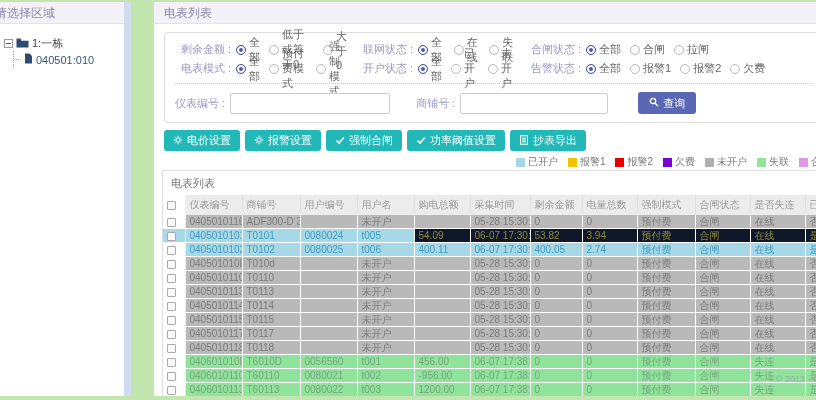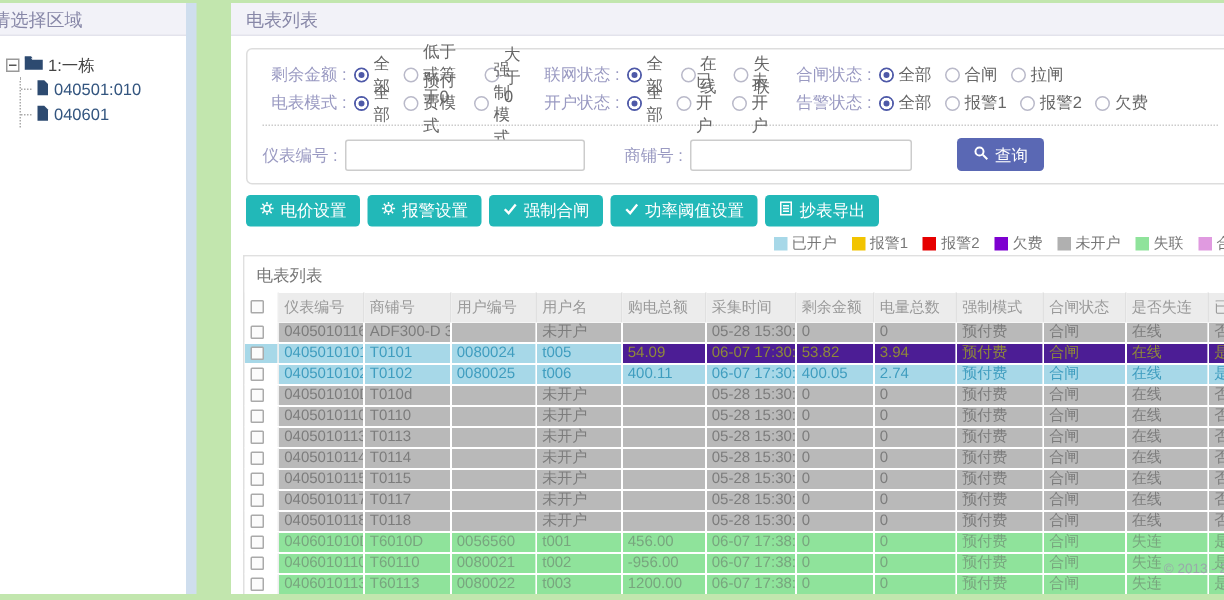--- a/index.html
+++ b/index.html
@@ -51,21 +51,21 @@
   .lg-sw { width:9px; height:9px; display:inline-block; }
 
   
   .table-wrap { margin:2px 0 0 8px; border:1px solid #e0e0e0; width:690px; overflow:hidden; }
   .table-caption { font-size:11px; color:#777; padding:5px 8px 4px 8px; background:#fff; }
   table { border-collapse:collapse; table-layout:fixed; width:688px; }
   th { background:#ececec; color:#999; font-weight:normal; font-size:10px; text-align:left; padding:3px 4px; border-right:1px solid #e0e0e0; white-space:nowrap; overflow:hidden; }
   td { font-size:10px; height:13px; line-height:13px; padding:0 4px; white-space:nowrap; overflow:hidden; border-right:1px solid rgba(255,255,255,.45); border-bottom:1px solid #fff; }
   tr.r-gray td { background:#b9b9b9; color:#7c7c7c; }
   tr.r-blue td { background:#a7d8e8; color:#3f9dbf; }
-  tr.r-alarm1 td { background:#4c1d95; color:#8f8a3a; }
+  tr.r-alarm1 td { background:#0f172a; color:#8f8a3a; }
   tr.r-alarm1 td:nth-child(-n+5) { background:#a7d8e8; color:#3f9dbf; }
   tr.r-lost td { background:#8fe39b; color:#78a57e; }
   tr td.cb, th.cb { background:#fff; border-right:1px solid #eee; }
   .checkbox { width:9px; height:9px; border:1px solid #aaa; background:#fbfbfb; display:inline-block; border-radius:1px; vertical-align:middle; }
 
   .footer { position:absolute; right:5px; bottom:12px; font-size:9px; color:#9aa; }
 </style>
 </head>
 <body>
 
@@ -85,28 +85,20 @@
         <span>1:一栋</span>
       </div>
       <div class="tree-kids">
         <div class="tree-kid">
           <span class="ticon">
             <svg width="9" height="11" viewBox="0 0 9 11">
                 <path d="M1 0.5h4.5l2.5 2.5v7.5h-7z" fill="#2d4a70"></path>
               </svg>
           </span>
           <span>040501:010</span>
-        </div>
-        <div class="tree-kid">
-          <span class="ticon">
-            <svg width="9" height="11" viewBox="0 0 9 11">
-                <path d="M1 0.5h4.5l2.5 2.5v7.5h-7z" fill="#2d4a70"></path>
-              </svg>
-          </span>
-          <span>040601</span>
         </div>
       </div>
     </div>
   </aside>
 
   <div class="splitter"></div>
 
   <main class="main-panel">
     <div class="panel-header">电表列表</div>
     <div class="content">

